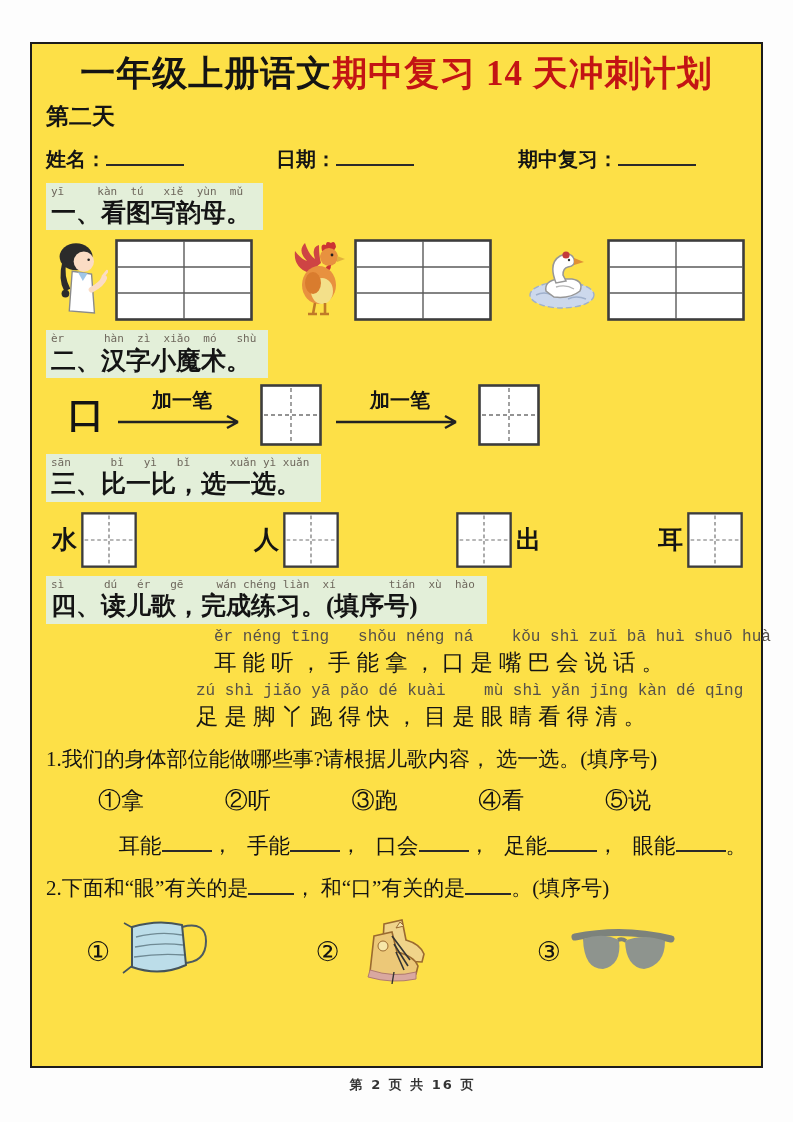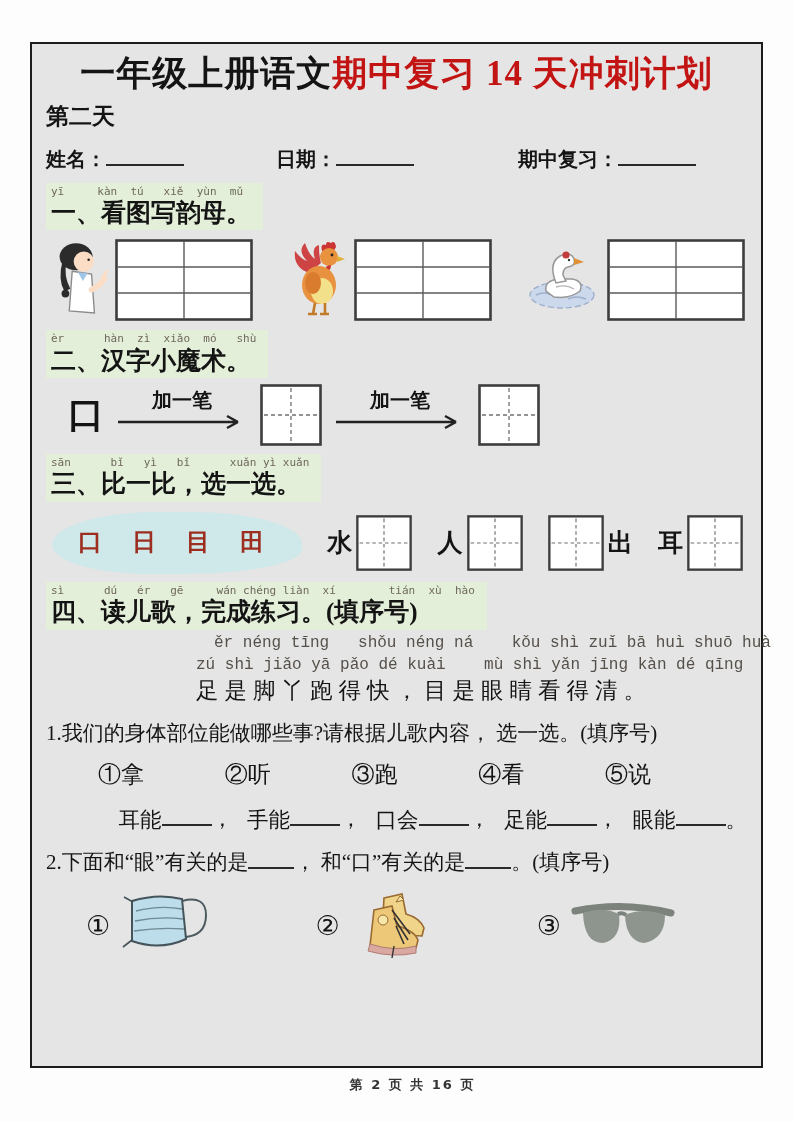--- a/index.html
+++ b/index.html
@@ -9,21 +9,21 @@
     background: #fdfdfd;
     font-family: "Liberation Serif", serif;
     color: #141414;
     overflow: hidden;
   }
   .sheet {
     position: absolute;
     left: 30px; top: 42px;
     width: 733px; height: 1026px;
     border: 2.5px solid #1c1c1c;
-    background: #e5e5e5;
+    background: #fde047;
     padding: 8px 14px 0 14px;
   }
   
   .title {
     text-align: center;
     font-size: 35px;
     font-weight: 900;
     letter-spacing: 1px;
     white-space: nowrap;
     line-height: 1.25;
@@ -268,21 +268,20 @@
     </svg>
   </div>
 
   <div class="mt8">
     <div class="sec-h">
       <div class="pinyin">sān      bǐ   yì   bǐ      xuǎn yì xuǎn</div>
       <div class="sec-t">三、比一比，选一选。</div>
     </div>
   </div>
   <div class="s3-row">
-    <div class="cloud">口 日 目 田</div>
     <div class="s3-group">
       <span>水</span>
       <svg class="tgrid" width="56" height="56" viewBox="0 0 62 62">
         <rect x="1.5" y="1.5" width="59" height="59" fill="#fff" stroke="#3d3d3d" stroke-width="2.6"></rect>
         <line x1="31" y1="4" x2="31" y2="58" stroke="#707070" stroke-width="1.3" stroke-dasharray="4 3"></line>
         <line x1="4" y1="31" x2="58" y2="31" stroke="#707070" stroke-width="1.3" stroke-dasharray="4 3"></line>
       </svg>
     </div>
     <div class="s3-group">
       <span>人</span>
@@ -312,20 +311,21 @@
 
   <div class="mt8">
     <div class="sec-h">
       <div class="pinyin">sì      dú   ér   gē     wán chéng liàn  xí        tián  xù  hào</div>
       <div class="sec-t">四、读儿歌，完成练习。(填序号)</div>
     </div>
   </div>
 
   <div class="poem">
     <div class="poem-pinyin">ěr néng tīng   shǒu néng ná    kǒu shì zuǐ bā huì shuō huà</div>
+    <div class="poem-text">耳能听，手能拿，口是嘴巴会说话。</div>
   </div>
   <div class="poem p2">
     <div class="poem-pinyin">zú shì jiǎo yā pǎo dé kuài    mù shì yǎn jīng kàn dé qīng</div>
     <div class="poem-text">足是脚丫跑得快，目是眼睛看得清。</div>
   </div>
 
   <div class="q-text">1.我们的身体部位能做哪些事?请根据儿歌内容， 选一选。(填序号)</div>
 
   <div class="options-row">
     <span>①拿</span>

